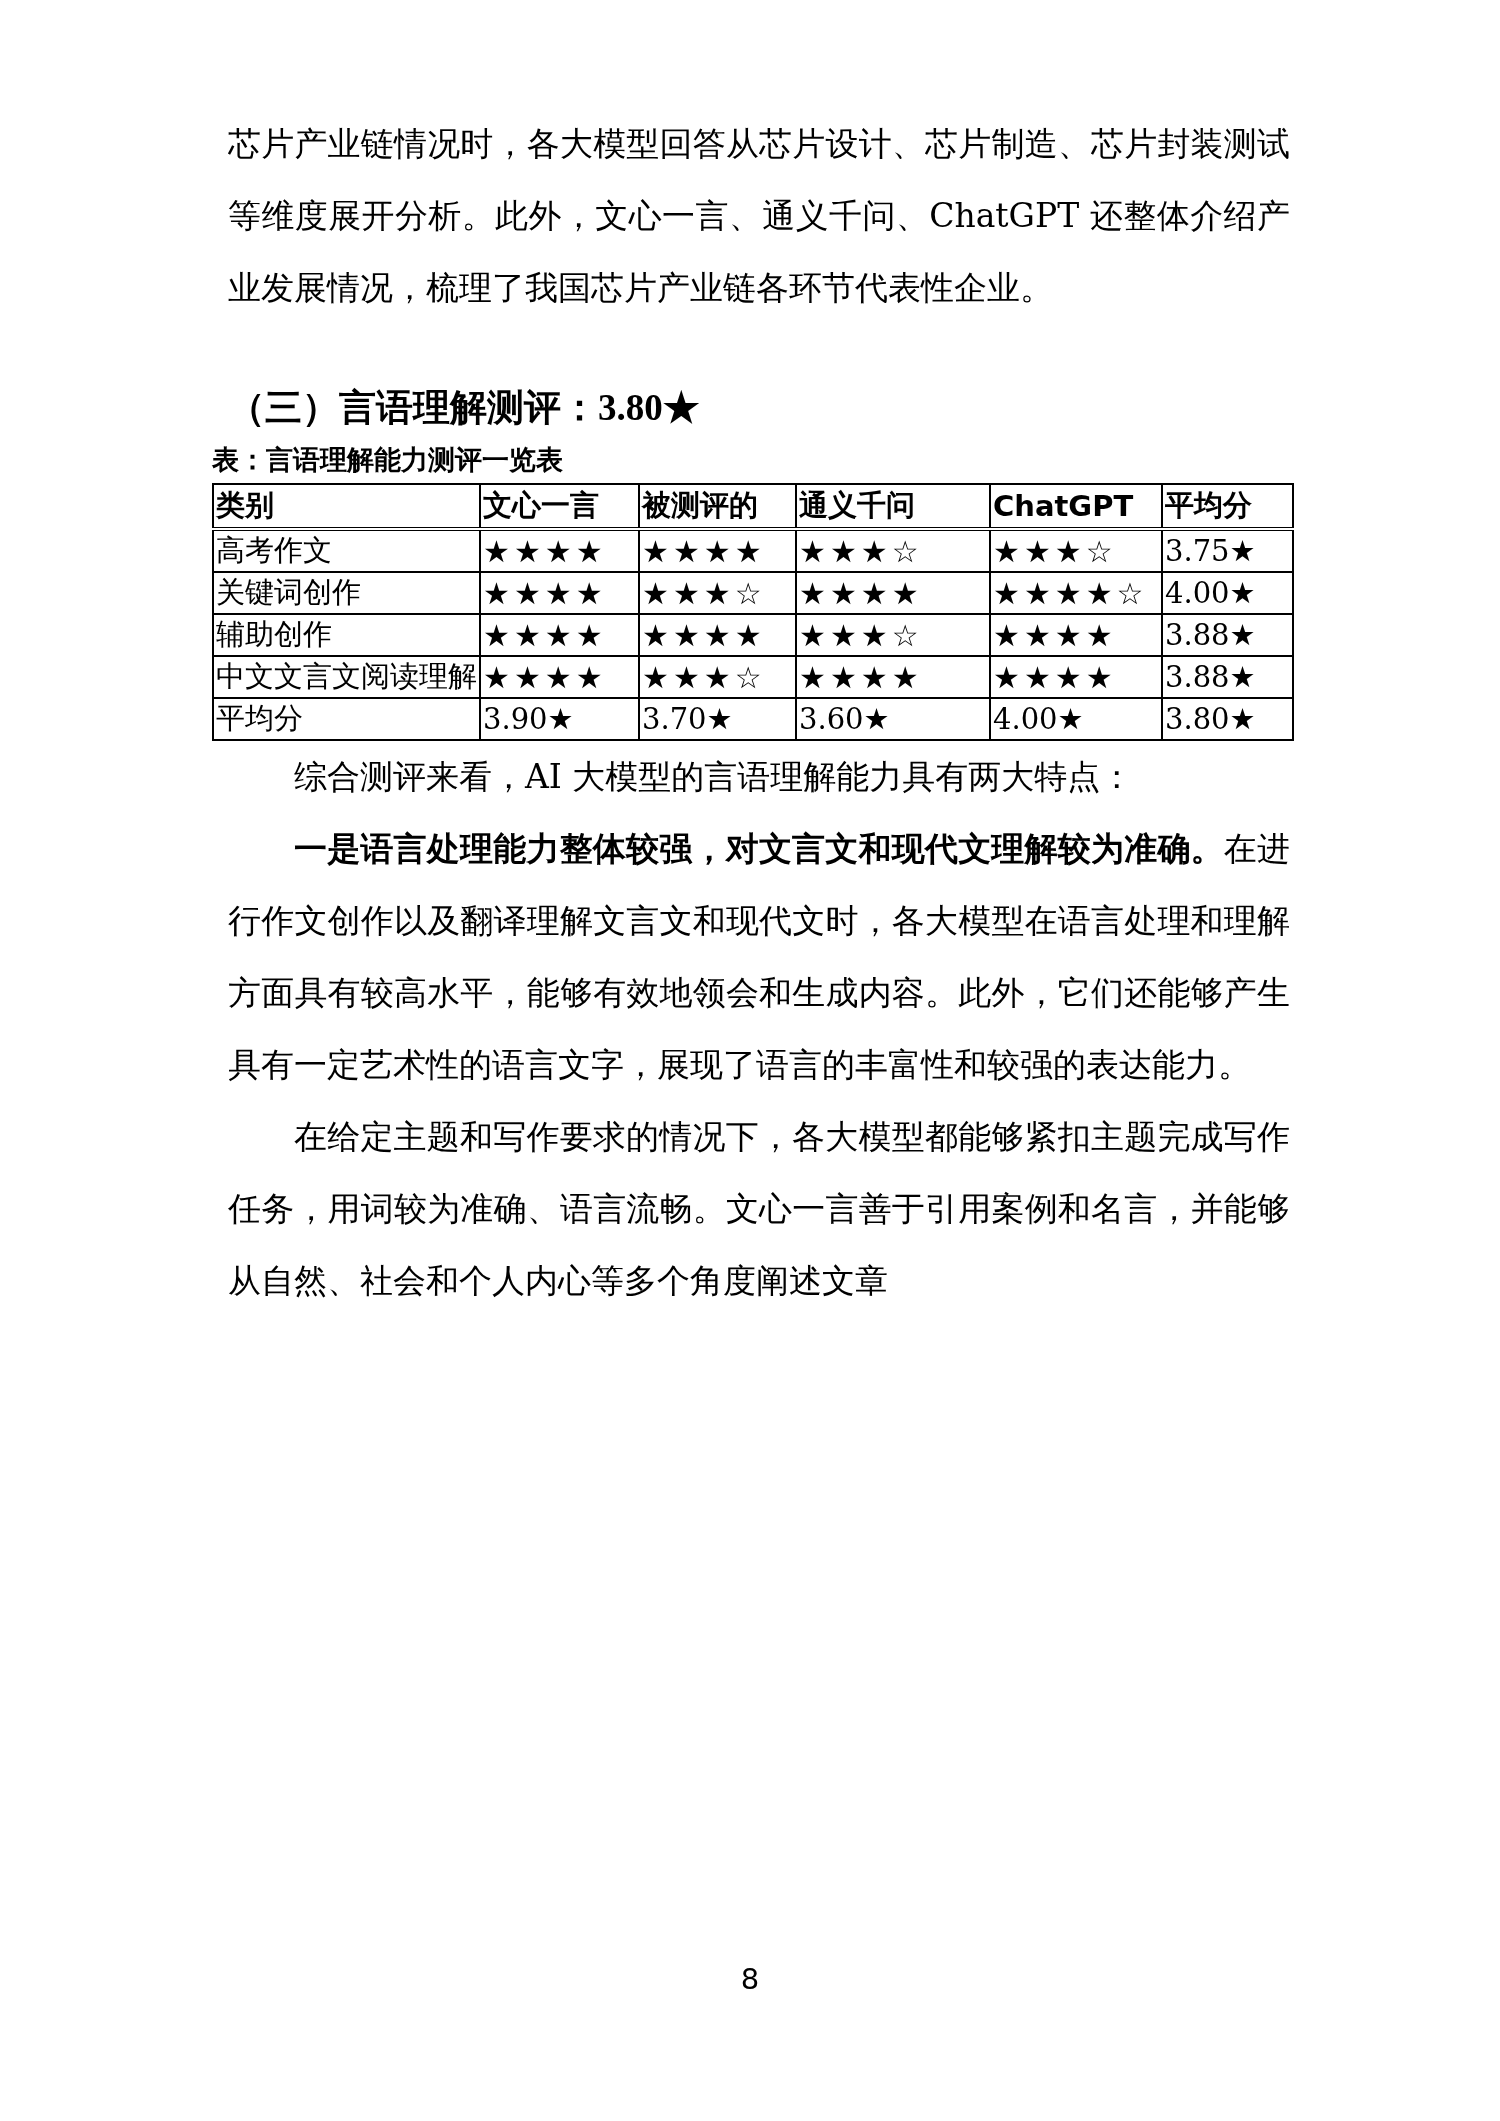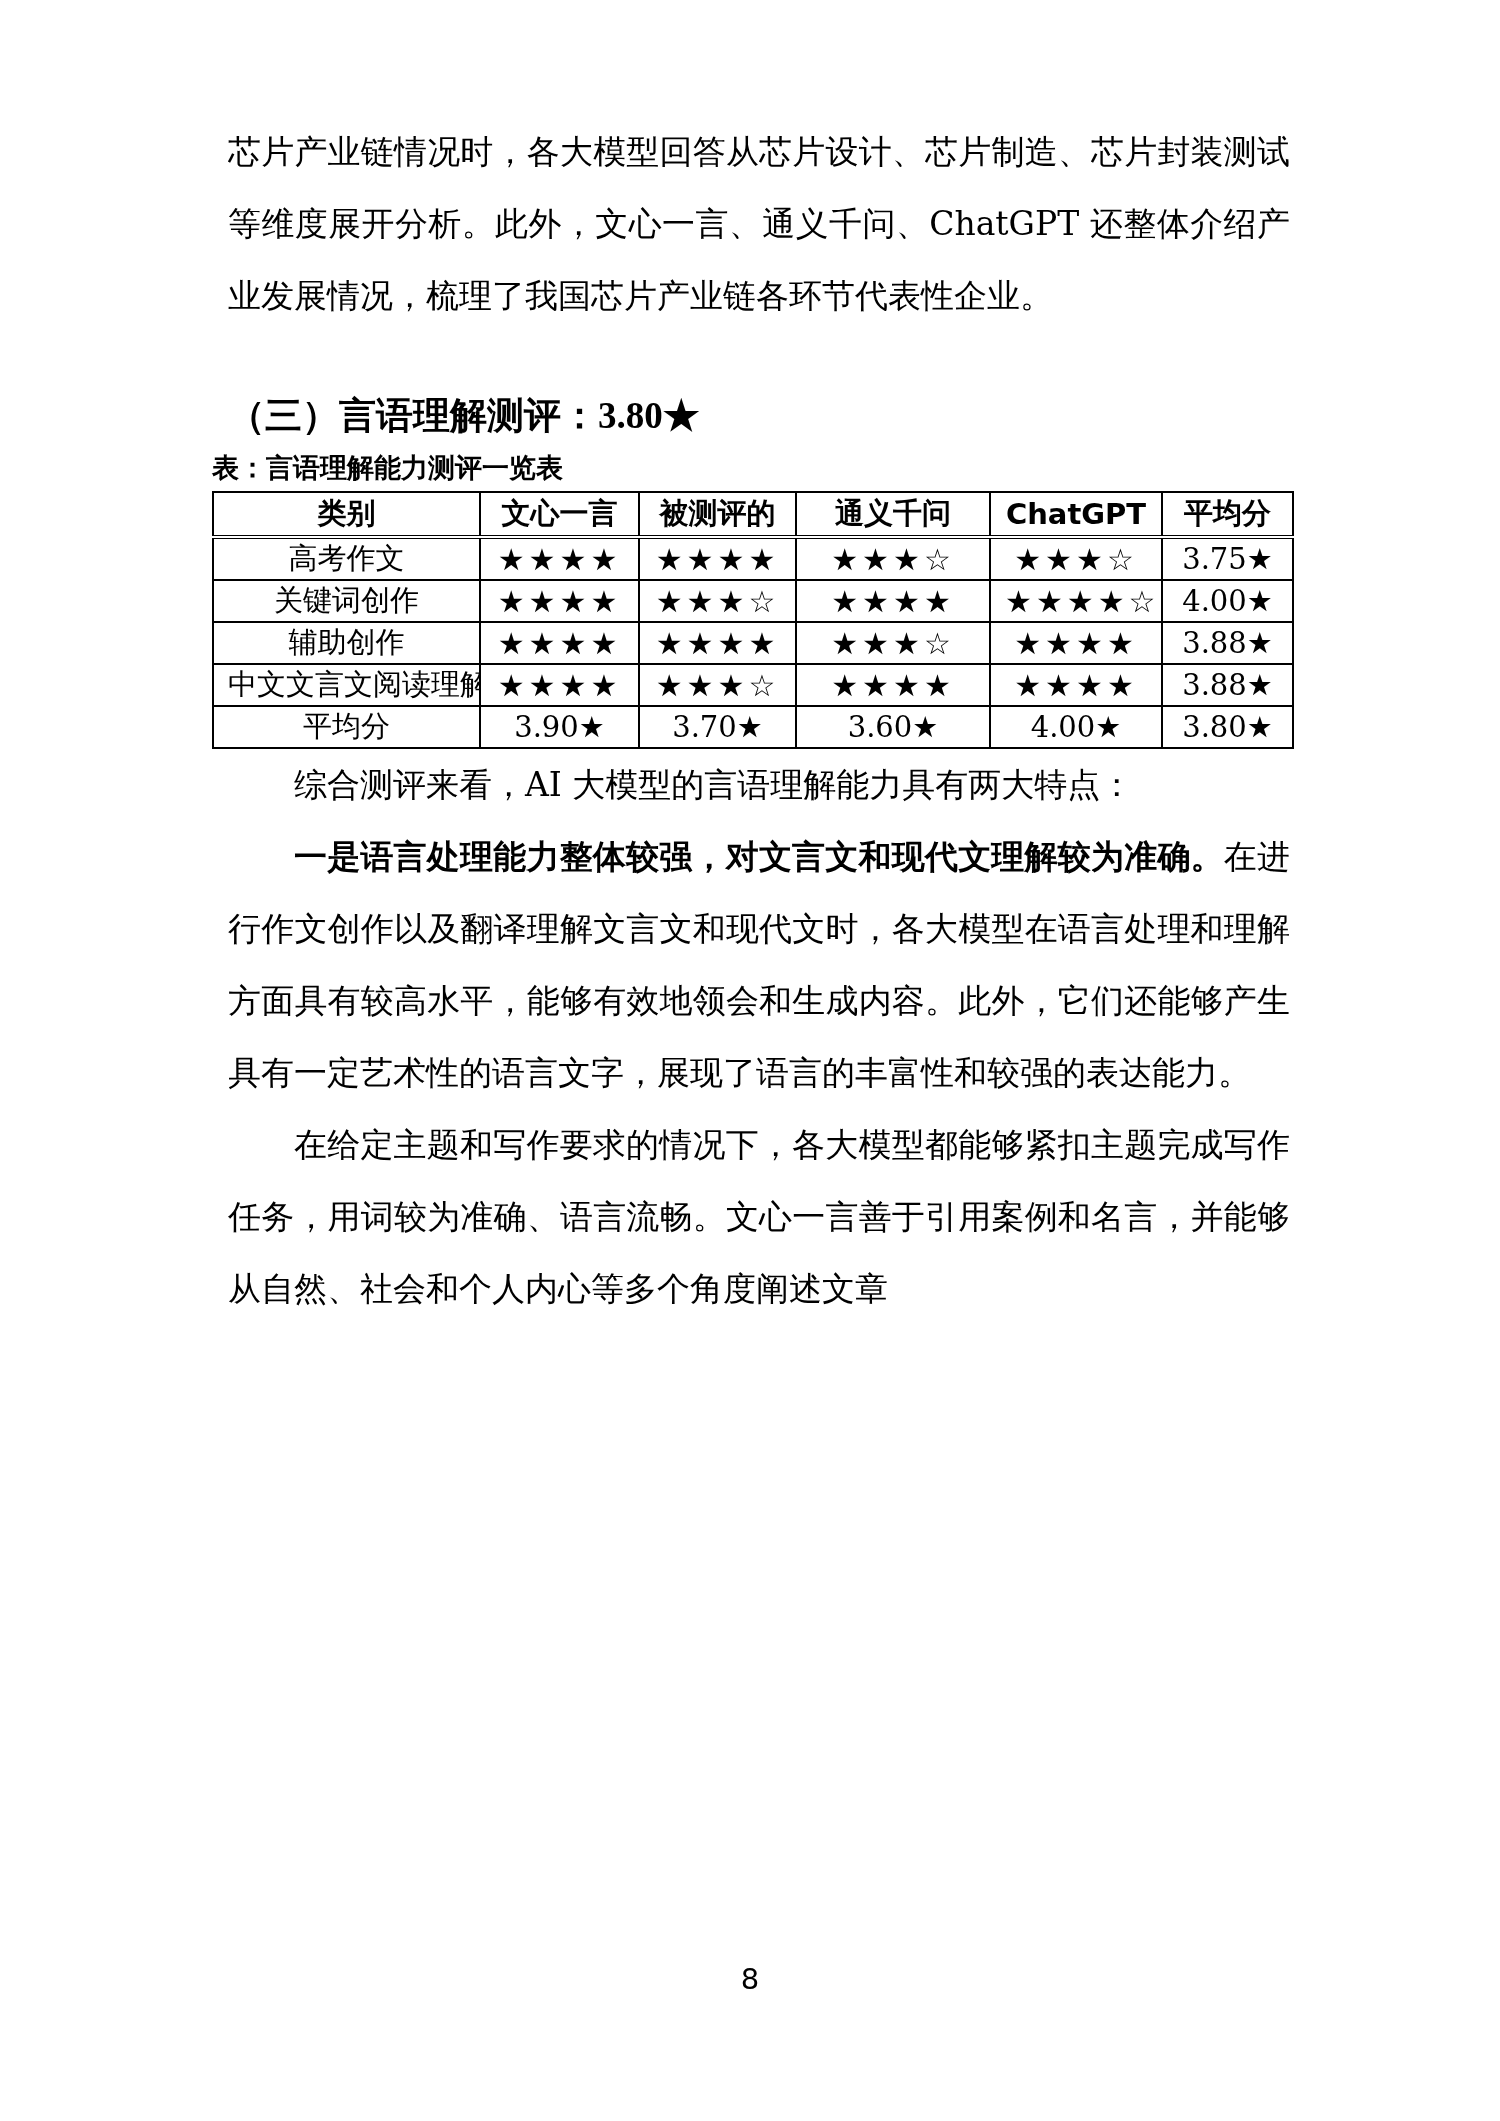--- a/index.html
+++ b/index.html
@@ -8,21 +8,21 @@
     width: 1500px;
     height: 2121px;
     margin: 0 auto;
     background: #ffffff;
     overflow: hidden;
     color: #000000;
   }
   .content {
     position: absolute;
     left: 212px;
-    top: 116px;
+    top: 108px;
     width: 1080px;
   }
   p.body {
     font-family: "DejaVu Serif", "Liberation Serif", serif;
     font-size: 33px;
     line-height: 72px;
     text-align: justify;
     margin: 0;
     padding: 0 2px 0 16px;
   }
@@ -43,24 +43,24 @@
     text-align: left;
     margin: 6px 0 6px 0;
   }
   table.eval {
     width: 1080px;
     border-collapse: collapse;
     table-layout: fixed;
   }
   table.eval th, table.eval td {
     border: 2px solid #000000;
-    text-align: center;
+    text-align: left;
     vertical-align: middle;
     height: 37px;
-    padding: 0 14px;
+    padding: 0 2px;
     overflow: hidden;
     white-space: nowrap;
   }
   table.eval thead th {
     font-family: "DejaVu Sans", "Liberation Sans", sans-serif;
     font-weight: bold;
     font-size: 29px;
     border-bottom: 4px double #000000;
     height: 42px;
   }

